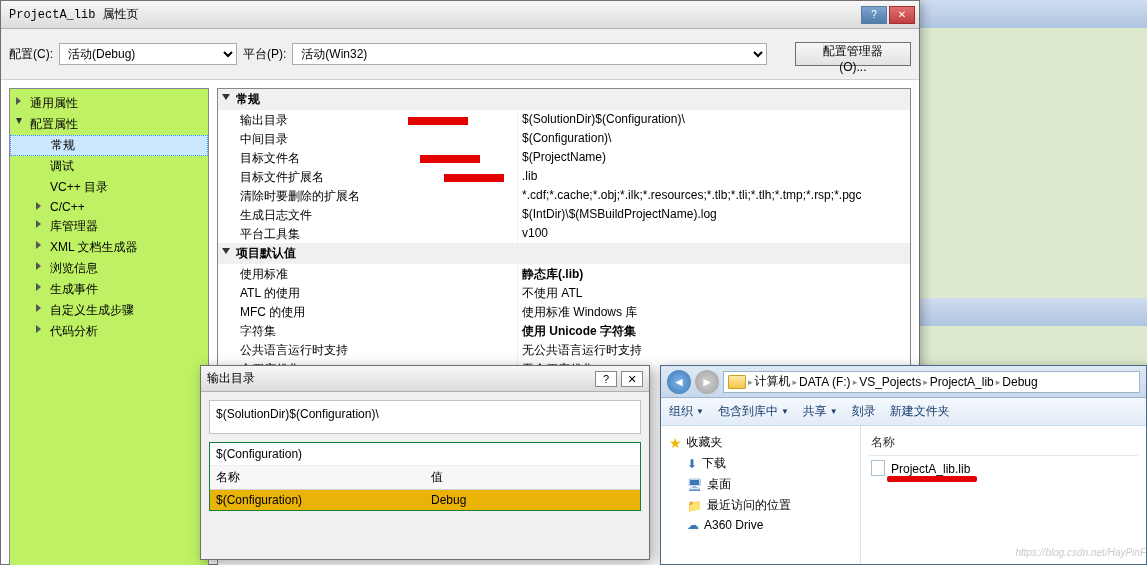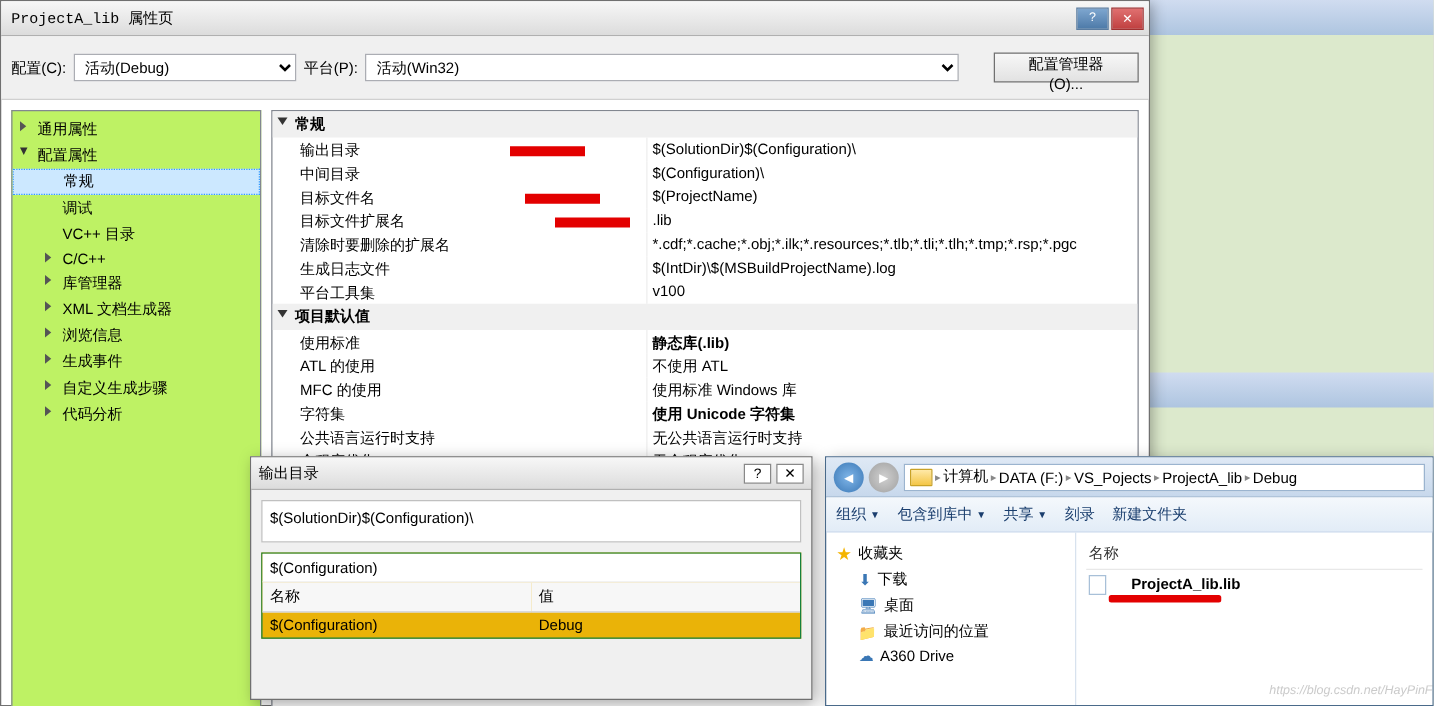--- a/index.html
+++ b/index.html
@@ -88,21 +88,21 @@
 .exp-toolbar { height: 28px; background: linear-gradient(#f4f8fc,#e2ecf7); display: flex; align-items: center; padding: 0 8px; gap: 14px; border-bottom: 1px solid #c7d8ec; }
 .exp-toolbar .tb-item { display: flex; align-items: center; gap: 3px; cursor: pointer; color: #1a3e6e; }
 .exp-toolbar .dd { font-size: 8px; }
 .exp-body { display: flex; height: calc(100% - 60px); }
 .exp-tree { width: 200px; border-right: 1px solid #d8e2ee; padding: 6px 4px; overflow: hidden; }
 .exp-tree .fav { display: flex; align-items: center; gap: 5px; padding: 2px 4px; }
 .exp-tree .sub { padding-left: 22px; }
 .star { color: #f4b400; font-size: 14px; }
 .exp-files { flex: 1; padding: 4px 8px; position: relative; }
 .exp-files .col-hdr { font-size: 12px; color: #333; padding: 4px 2px; border-bottom: 1px solid #e8e8e8; }
-.file-row { display: flex; align-items: flex-start; gap: 20px; padding: 4px 2px; font-weight: bold; }
+.file-row { display: flex; align-items: flex-end; gap: 6px; padding: 4px 2px; }
 .file-icon { width: 14px; height: 16px; border: 1px solid #a8c0d8; background: #fff; position: relative; }
 .red-under { position: absolute; width: 90px; height: 6px; background: #e30000; left: 26px; top: 50px; border-radius: 2px; }
 .watermark { position: absolute; right: 0; bottom: 6px; color: rgba(150,150,150,0.5); font-size: 10px; font-style: italic; }
 
 
 .vs-bg { position: absolute; left: 920px; top: 0; width: 227px; height: 565px; background: #dce9cc; }
 .vs-bg .stripe { height: 28px; background: linear-gradient(#d0dcf0,#aec5e0); }
 .vs-bg .stripe2 { height: 28px; background: linear-gradient(#d0dcf0,#aec5e0); margin-top: 270px; }
 </style>
 </head>

